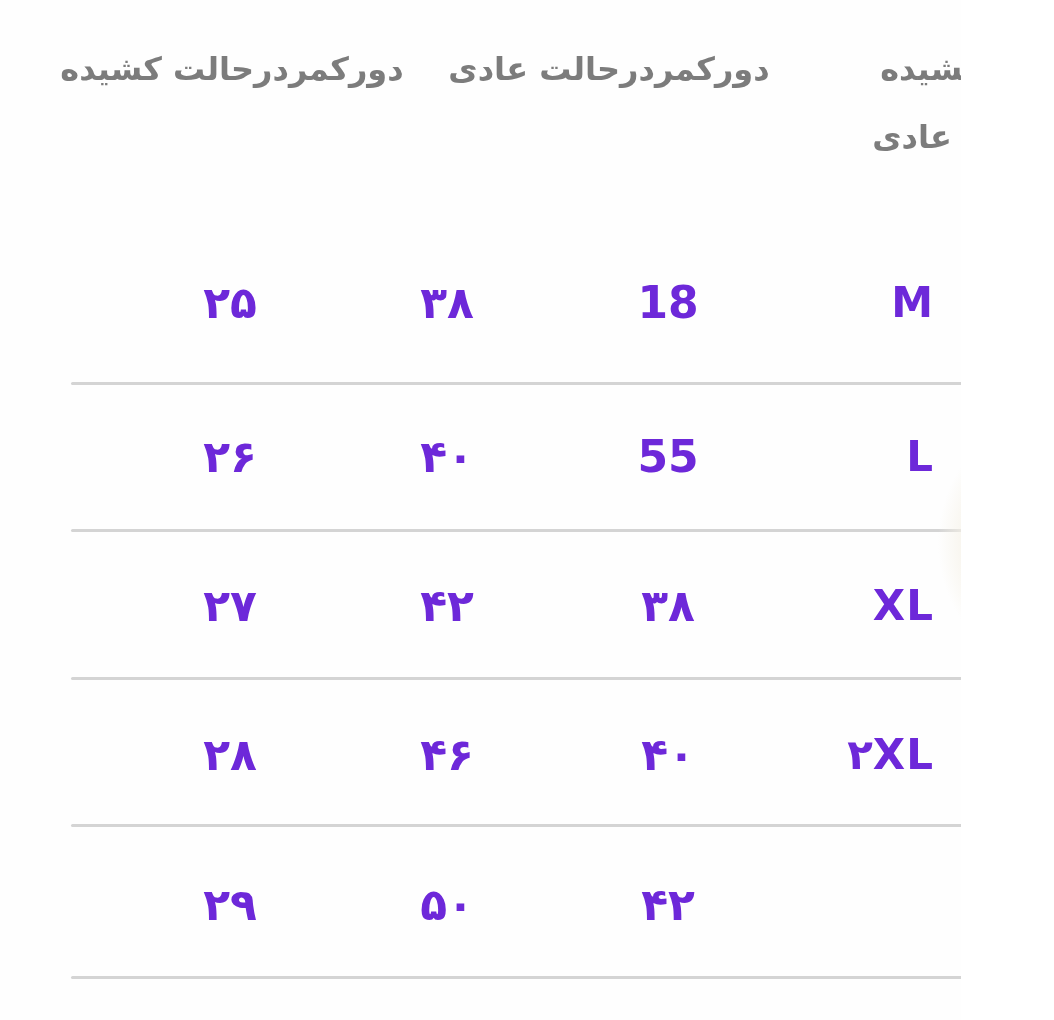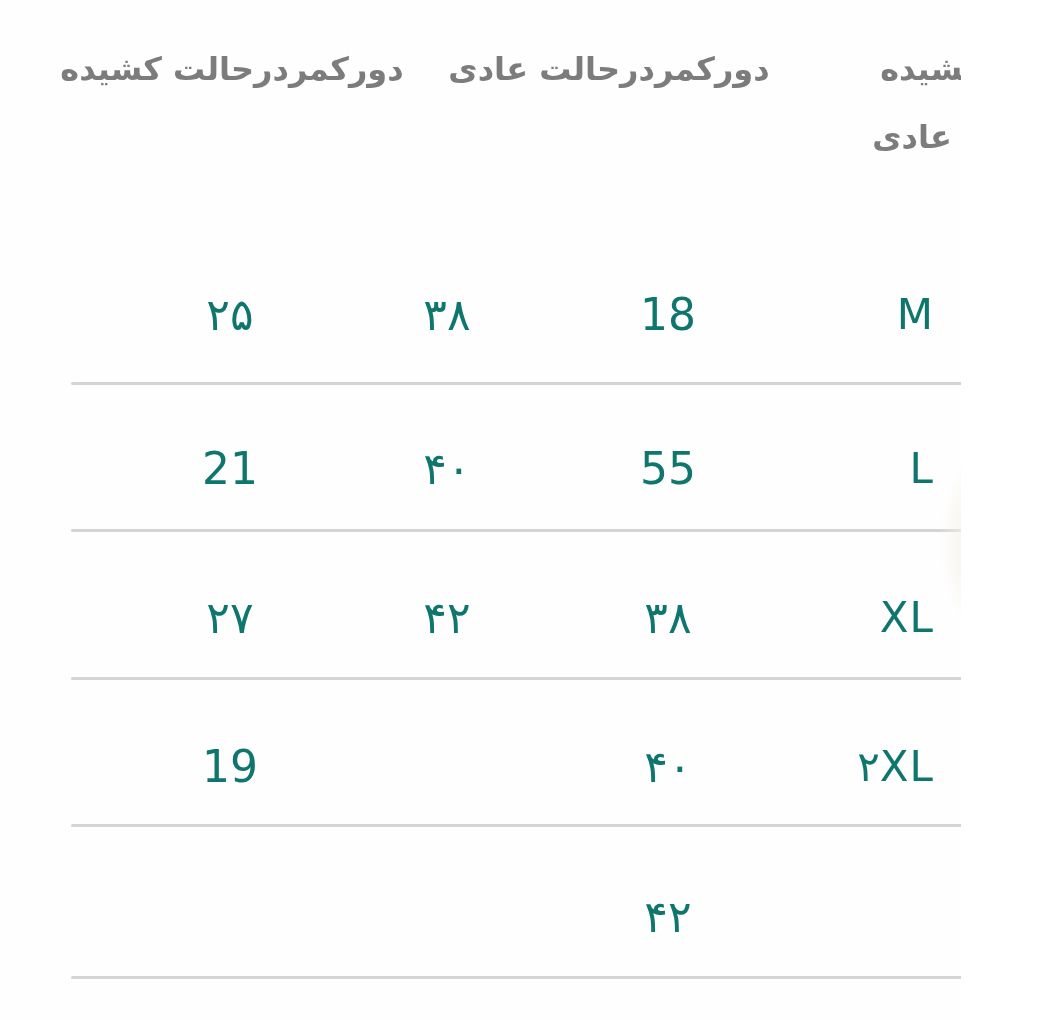--- a/index.html
+++ b/index.html
@@ -35,25 +35,25 @@
   
   .row { position: absolute; left: 0; width: 1054px; height: 62px; }
   #row-0 { top: 267px; }
   #row-1 { top: 421px; }
   #row-2 { top: 570px; }
   #row-3 { top: 719px; }
   #row-4 { top: 869px; }
 
   .cell {
     position: absolute;
-    top: 17px;
+    top: 5px;
     height: 62px;
     line-height: 62px;
-    color: #0f766e;
-    font-weight: 400;
+    color: #6d28d9;
+    font-weight: 700;
     white-space: nowrap;
   }
   .cell.value {
     width: 180px;
     transform: translateX(-50%);
     text-align: center;
     font-size: 44px;
   }
   .cell.size {
     right: 120px;
@@ -130,44 +130,47 @@
     <div class="cell value v2">۳۸</div>
     <div class="cell value v3">۲۵</div>
   </div>
 
   <div class="divider" id="div-0"></div>
 
   <div class="row" id="row-1">
     <div class="cell size">L</div>
     <div class="cell value v1">55</div>
     <div class="cell value v2">۴۰</div>
-    <div class="cell value v3">21</div>
+    <div class="cell value v3">۲۶</div>
   </div>
 
   <div class="divider" id="div-1"></div>
 
   <div class="row" id="row-2">
     <div class="cell size">XL</div>
     <div class="cell value v1">۳۸</div>
     <div class="cell value v2">۴۲</div>
     <div class="cell value v3">۲۷</div>
   </div>
 
   <div class="divider" id="div-2"></div>
 
   <div class="row" id="row-3">
     <div class="cell size">۲XL</div>
     <div class="cell value v1">۴۰</div>
-    <div class="cell value v3">19</div>
+    <div class="cell value v2">۴۶</div>
+    <div class="cell value v3">۲۸</div>
   </div>
 
   <div class="divider" id="div-3"></div>
 
   <div class="row" id="row-4">
     <div class="cell value v1">۴۲</div>
+    <div class="cell value v2">۵۰</div>
+    <div class="cell value v3">۲۹</div>
   </div>
 
   <div class="divider" id="div-4"></div>
 
   <div class="blob"></div>
   <div class="blob-smudge"></div>
 
 </div>
 
 </body></html>

